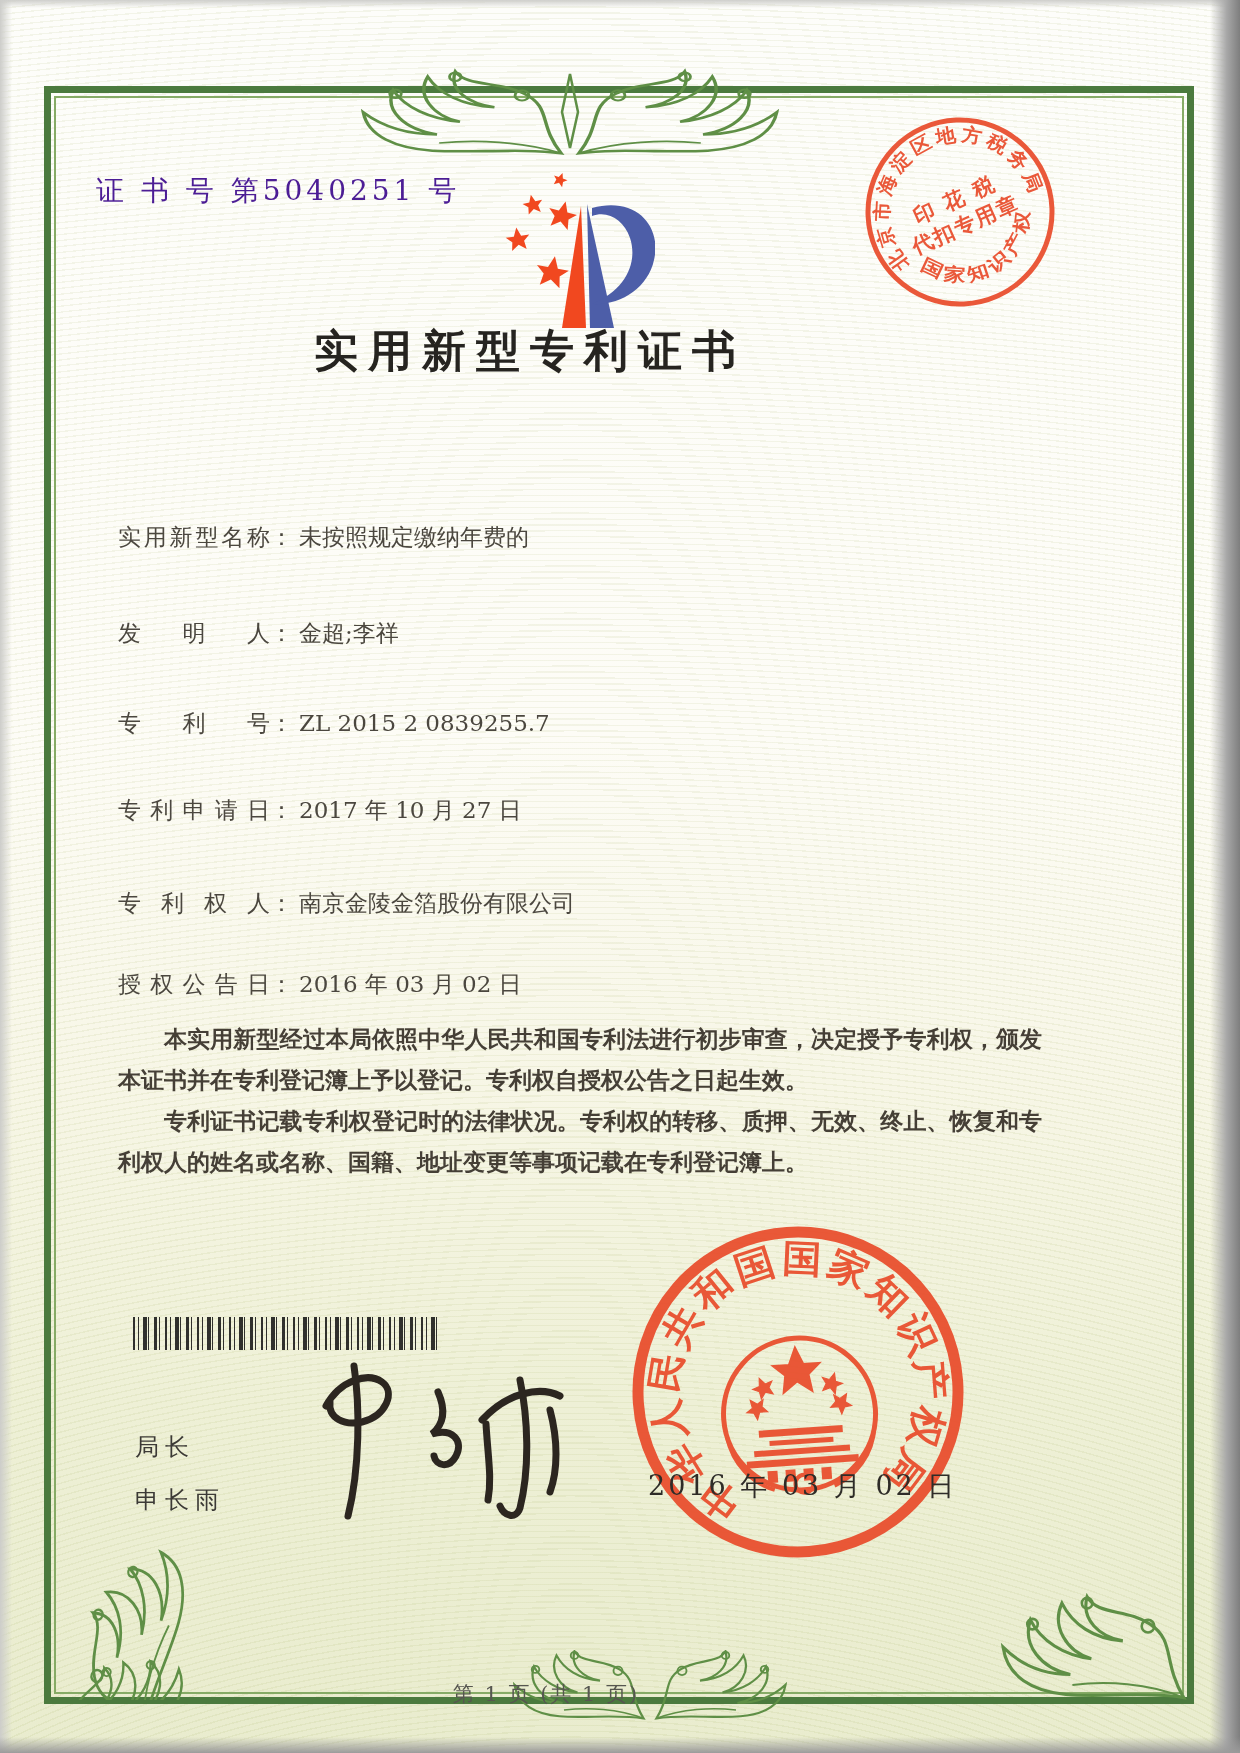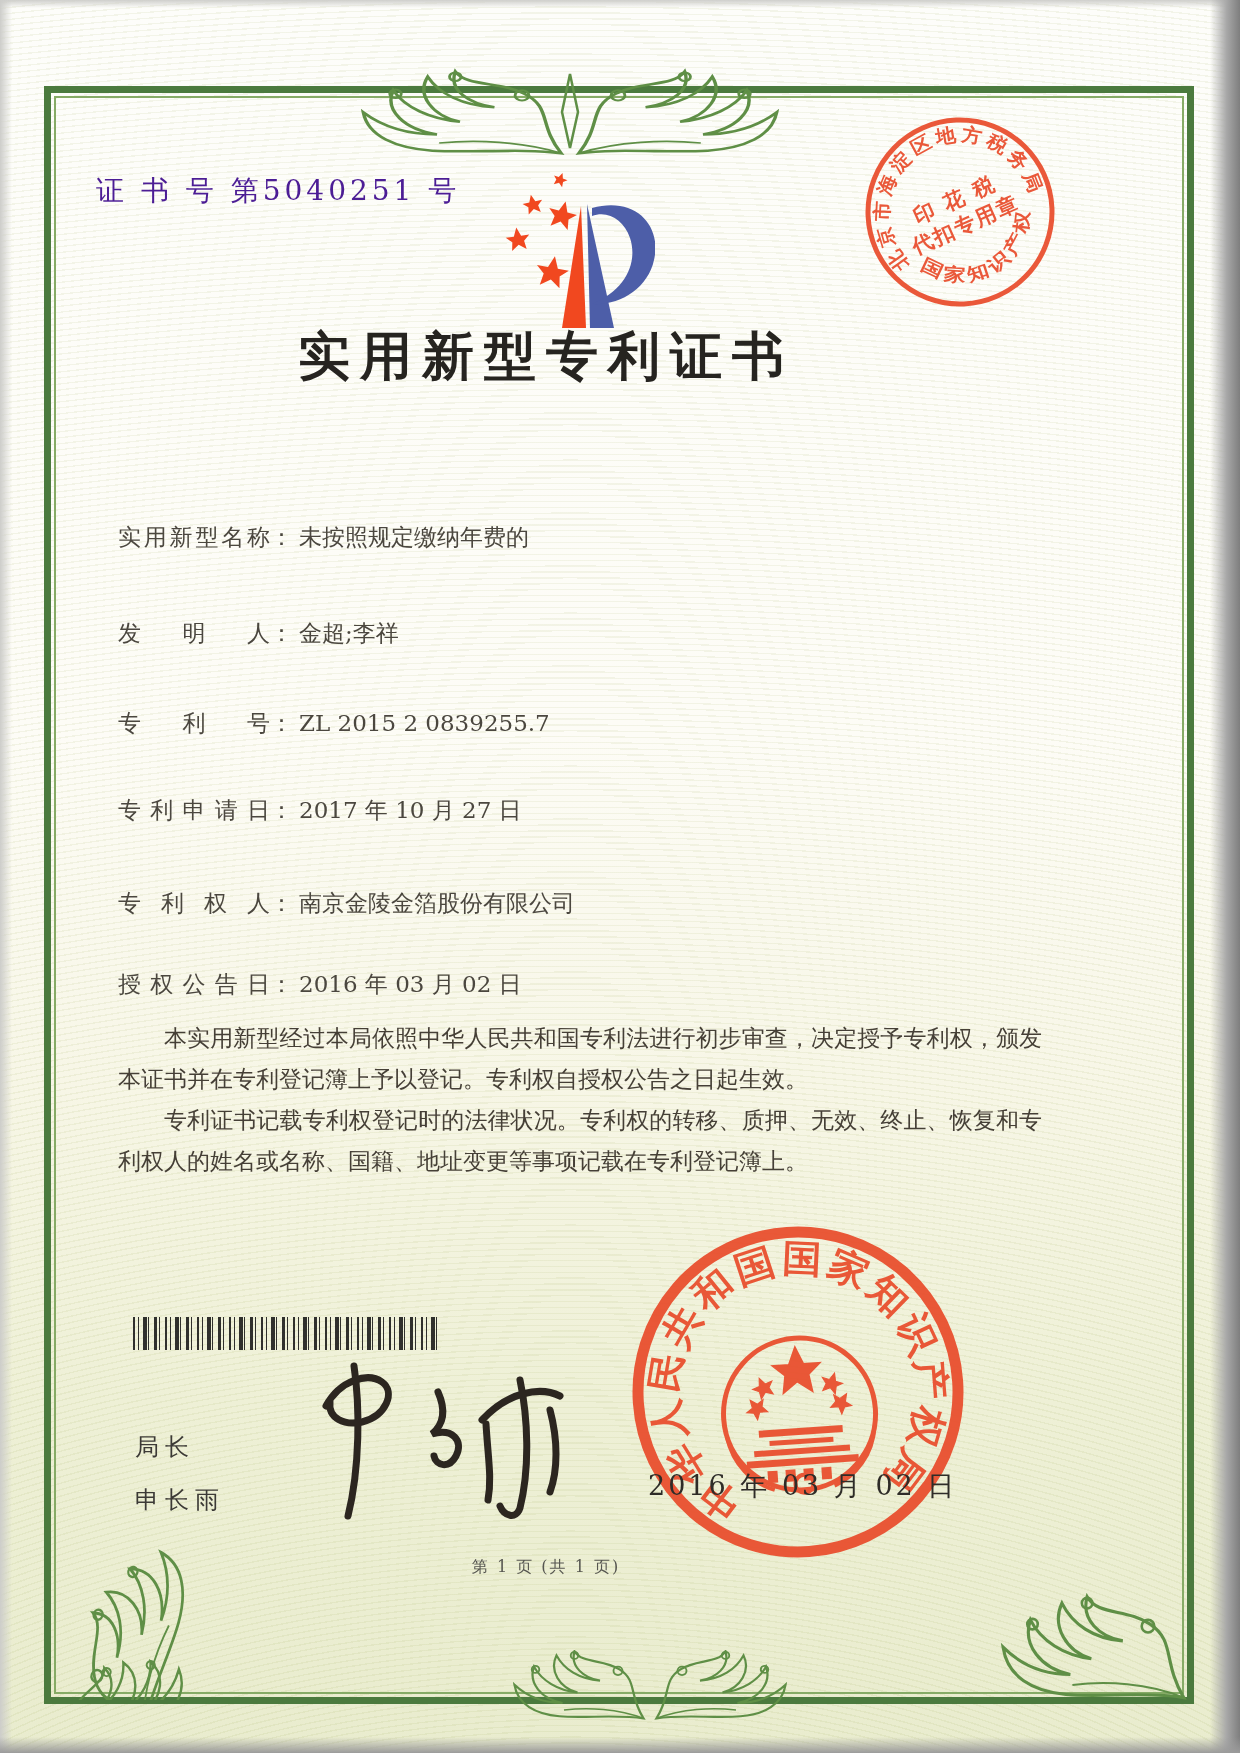--- a/index.html
+++ b/index.html
@@ -26,30 +26,30 @@
 
   
   .frame{position:absolute;left:44px;top:86px;width:1150px;height:1618px;
     border:7px solid #4b7a3e;box-sizing:border-box;}
   .frame-inner{position:absolute;inset:3px;border:2px solid #86ab66;}
 
   .cert-no{position:absolute;left:96px;top:172px;font-size:28px;color:#4c1d95;letter-spacing:4px;}
 
   .logo{position:absolute;left:440px;top:168px;}
 
-  .title{position:absolute;left:96px;top:322px;width:900px;text-align:center;
-    font-size:52px;font-weight:600;color:#262420;letter-spacing:10px;}
+  .title{position:absolute;left:80px;top:322px;width:900px;text-align:center;
+    font-size:44px;font-weight:600;color:#262420;letter-spacing:10px;}
 
   .field-row{position:absolute;left:118px;font-size:23px;color:#4b473f;white-space:nowrap;}
   .field-label{display:inline-block;width:152px;text-align:justify;text-align-last:justify;margin-top:6px;}
   .field-colon{display:inline-block;margin-right:6px;}
   .f1{top:516px}.f2{top:612px}.f3{top:702px}.f4{top:789px}.f5{top:882px}.f6{top:963px}
 
   .body-text{position:absolute;left:118px;top:1018px;width:924px;
-    font-size:23px;line-height:41px;color:#453f36;text-align:justify;}
+    font-size:23px;line-height:41px;color:#453f36;text-align:justify;font-weight:bold;}
   .body-text p{margin:0;text-indent:2em;}
 
   .barcode{position:absolute;left:133px;top:1317px;width:306px;height:33px;opacity:.88;
     background:repeating-linear-gradient(90deg,
       #161616 0 2px,transparent 2px 5px,
       #161616 5px 6px,transparent 6px 10px,
       #161616 10px 14px,transparent 14px 15px,
       #161616 15px 16px,transparent 16px 21px,
       #161616 21px 24px,transparent 24px 26px,
       #161616 26px 27px,transparent 27px 32px);}
@@ -57,22 +57,22 @@
   .officer{position:absolute;left:135px;top:1421px;font-family:"DejaVu Sans","Liberation Sans",sans-serif;
     font-size:24px;color:#3c3a36;letter-spacing:6px;line-height:53px;}
 
   .signature{position:absolute;left:268px;top:1358px;}
 
   .seal{position:absolute;left:628px;top:1222px;}
   .seal-date{position:absolute;left:648px;top:1468px;font-size:27px;color:#2e2c28;letter-spacing:3px;white-space:nowrap;}
 
   .stamp{position:absolute;left:852px;top:104px;}
 
-  .footer{position:absolute;left:96px;top:1557px;width:900px;text-align:center;
-    font-size:16px;color:#565650;letter-spacing:2px;}
+  .footer{position:absolute;left:96px;top:1680px;width:900px;text-align:center;
+    font-size:21px;color:#565650;letter-spacing:2px;}
 
   .orn{position:absolute;pointer-events:none;}
   .orn-top{left:330px;top:52px;}
   .orn-bl{left:36px;top:1470px;}
   .orn-br{left:980px;top:1560px;}
   .orn-bc{left:500px;top:1650px;}
 </style>
 </head>
 <body>
 

